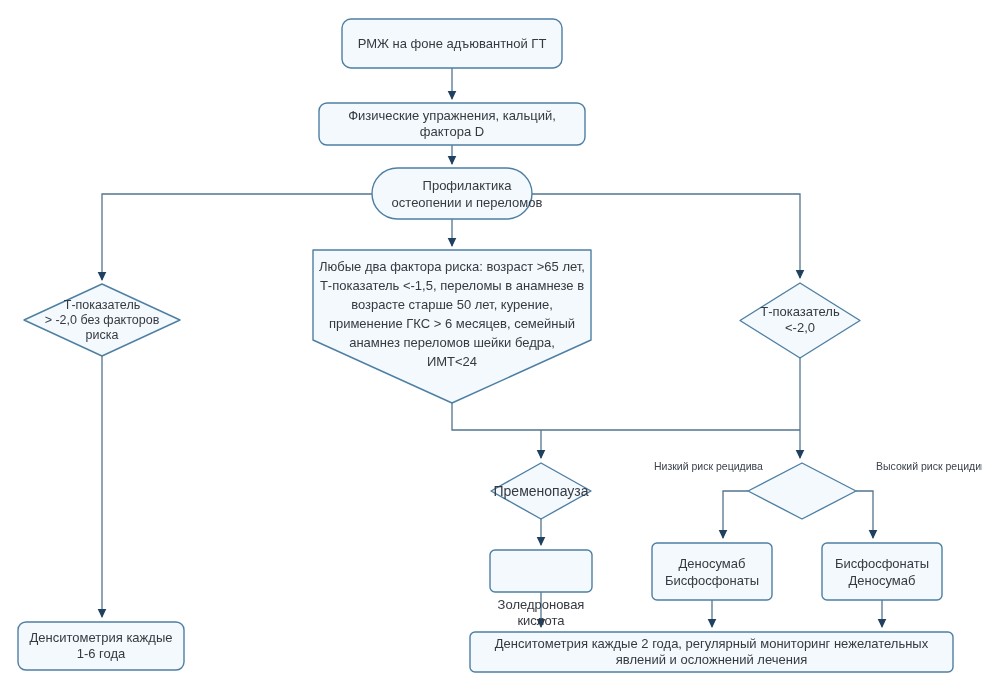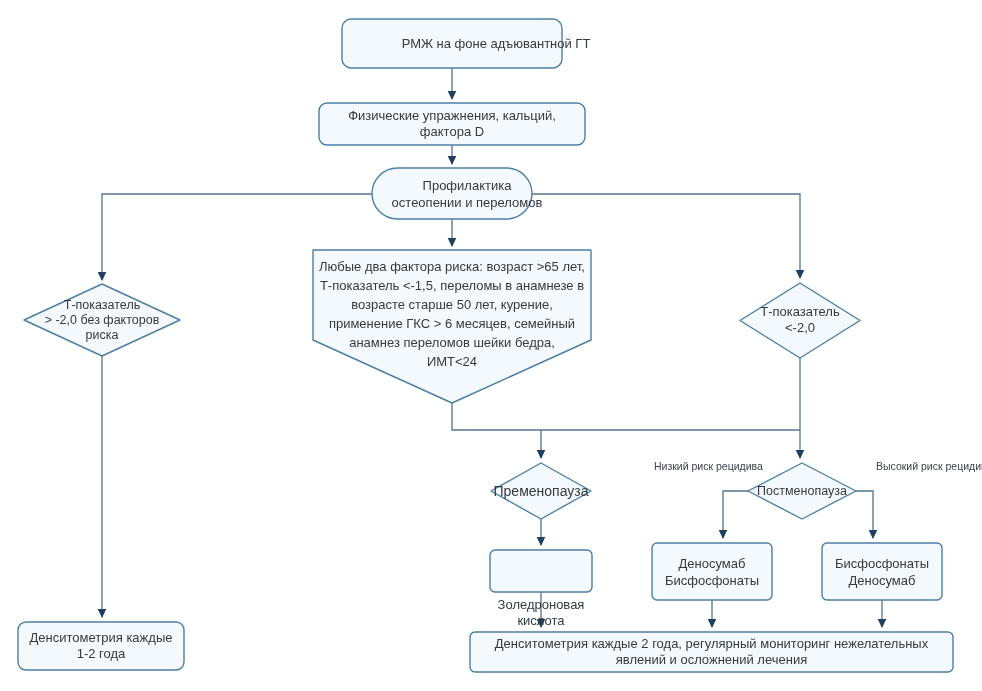--- a/index.html
+++ b/index.html
@@ -90,21 +90,21 @@
       <polygon class="shape" points="541,463 591,491 541,519 491,491"></polygon>
       <polygon class="shape" points="802,463 856,491 802,519 748,491"></polygon>
       <rect class="shape" x="490" y="550" width="102" height="42" rx="5"></rect>
       <rect class="shape" x="652" y="543" width="120" height="57" rx="5"></rect>
       <rect class="shape" x="822" y="543" width="120" height="57" rx="5"></rect>
       <rect class="shape" x="18" y="622" width="166" height="48" rx="8"></rect>
       <rect class="shape" x="470" y="632" width="483" height="40" rx="5"></rect>
     </g>
   </svg>
 
-  <div class="node-label" style="left:342px; top:19px; width:220px; height:49px;padding-left:44px;">РМЖ на фоне адъювантной ГТ</div>
+  <div class="node-label" style="left:342px; top:19px; width:220px; height:49px;">РМЖ на фоне адъювантной ГТ</div>
 
   <div class="node-label" style="left:319px; top:103px; width:266px; height:42px;">Физические упражнения, кальций,
 фактора D</div>
 
   <div class="node-label" style="left:387px; top:168px; width:160px; height:51px; line-height:17px;">Профилактика
 остеопении и переломов</div>
 
   <div class="node-label" style="left:308px; top:252px; width:288px; height:124px; line-height:19px;">Любые два фактора риска: возраст &gt;65 лет,
 Т-показатель &lt;-1,5, переломы в анамнезе в
 возрасте старше 50 лет, курение,
@@ -114,33 +114,32 @@
 
   <div class="node-label" style="left:27px; top:286px; width:150px; height:68px; font-size:12.5px; line-height:15px;">Т-показатель
 &gt; -2,0 без факторов
 риска</div>
 
   <div class="node-label" style="left:742px; top:288px; width:116px; height:64px;">Т-показатель
 &lt;-2,0</div>
 
   <div class="node-label" style="left:491px; top:464px; width:100px; height:54px; font-size:14px;">Пременопауза</div>
 
-  <div class="node-label" style="left:748px; top:464px; width:108px; height:54px; font-size:12.5px;">Постменопауза</div>
 
   <div class="node-label" style="left:490px; top:550px; width:102px; height:42px;margin-top:42px;">Золедроновая
 кислота</div>
 
   <div class="node-label" style="left:652px; top:543px; width:120px; height:57px; line-height:17px;">Деносумаб
 Бисфосфонаты</div>
 
   <div class="node-label" style="left:822px; top:543px; width:120px; height:57px; line-height:17px;">Бисфосфонаты
 Деносумаб</div>
 
   <div class="node-label" style="left:18px; top:622px; width:166px; height:48px;">Денситометрия каждые
-1-2 года</div>
+1-6 года</div>
 
   <div class="node-label" style="left:470px; top:632px; width:483px; height:40px;">Денситометрия каждые 2 года, регулярный мониторинг нежелательных
 явлений и осложнений лечения</div>
 
   <div class="edge-label" style="left:654px; top:459px;">Низкий риск рецидива</div>
 
   <div class="edge-label" style="left:849px; top:459px;margin-left:27px;">Высокий риск рецидива</div>
 
 </div>
 

